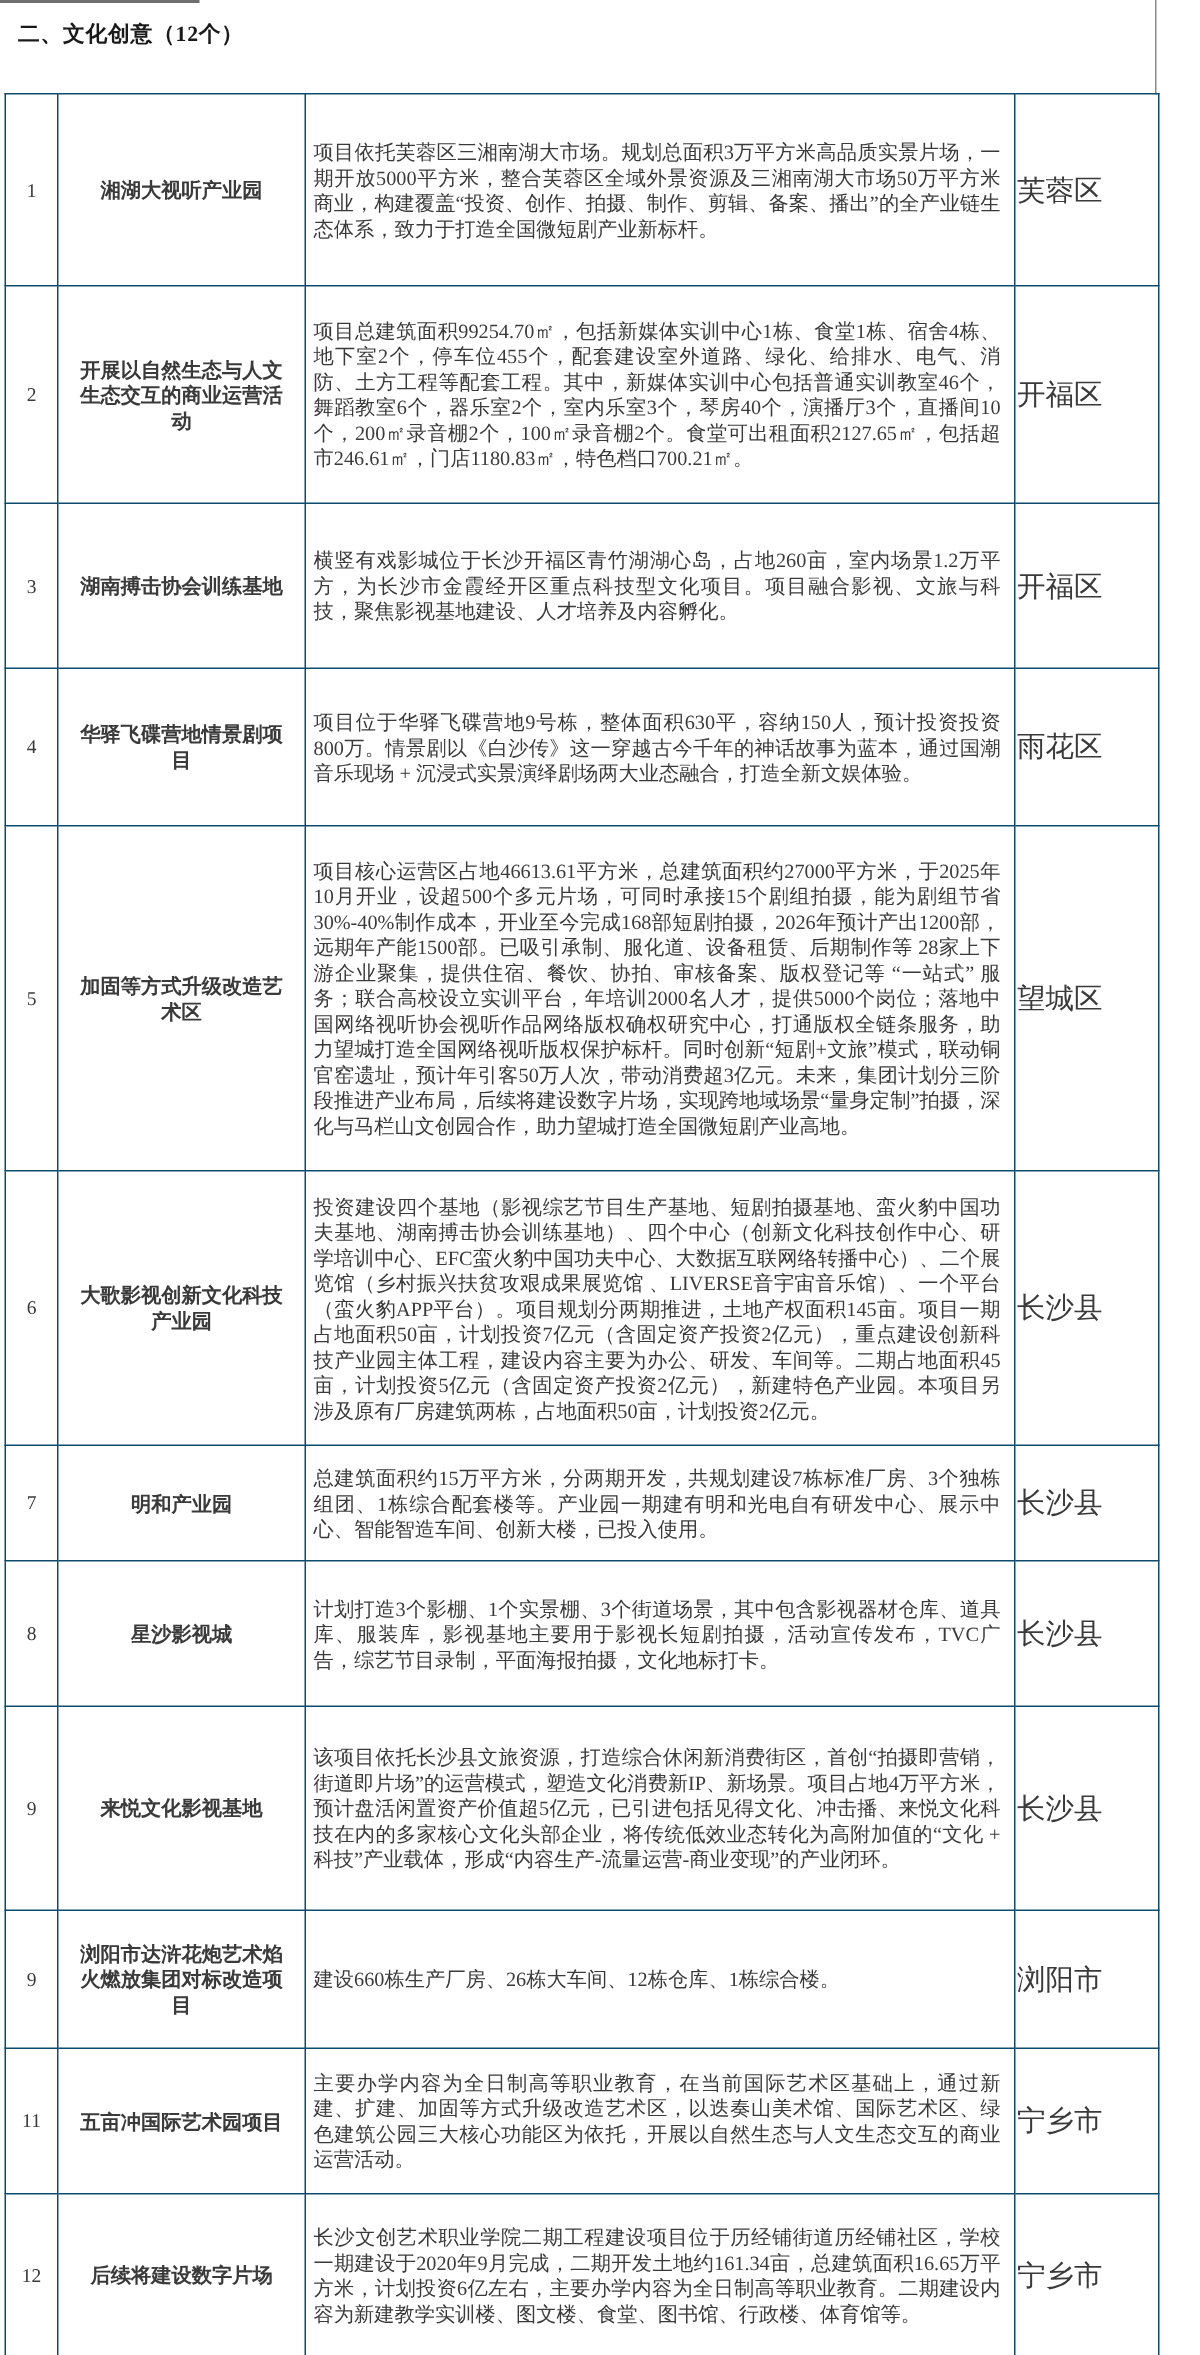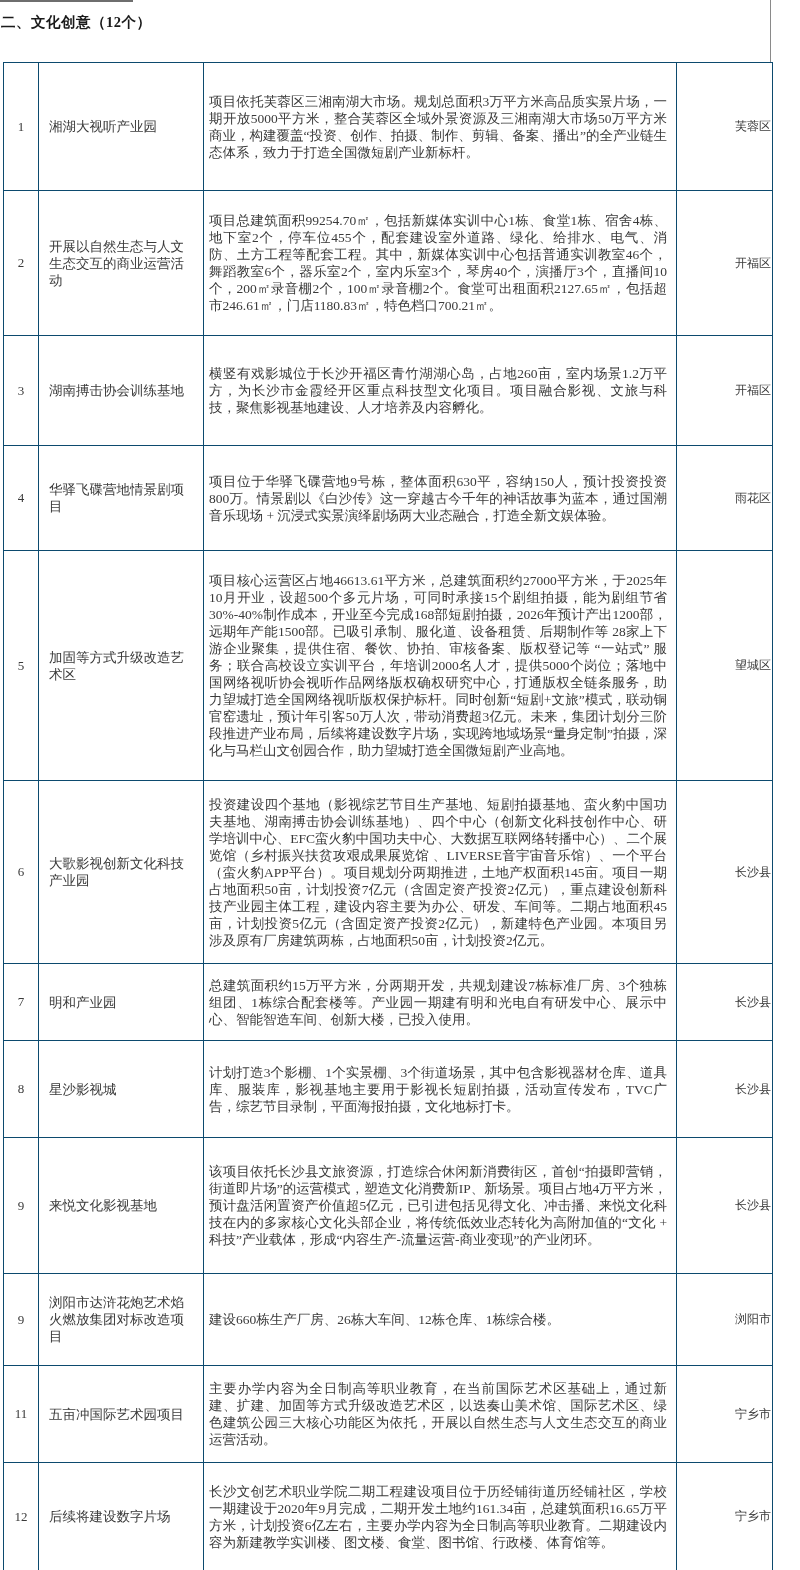--- a/index.html
+++ b/index.html
@@ -17,55 +17,56 @@
     position: absolute; top: 0; left: 0;
     width: 133px; height: 0;
     border-top: 2px solid #6e6e6e;
   }
   .remnant-right-line {
     position: absolute; top: 0; left: 770px;
     width: 0; height: 63px;
     border-left: 1px solid #8a8a8a;
   }
   .section-title {
-    position: absolute; top: 13px; left: 1px;
+    position: absolute; top: 13px; left: 12px;
     font-size: 14.5px; font-weight: bold; color: #1a1a1a;
     letter-spacing: 0.5px; white-space: nowrap;
   }
   table.doc-table {
     position: absolute; top: 62px; left: 3px;
     width: 769px;
     border-collapse: collapse;
     table-layout: fixed;
   }
   table.doc-table td {
     border: 1px solid #0c4a6e;
     vertical-align: middle;
     overflow: hidden;
   }
   td.cell-no {
     text-align: center;
     font-size: 13px;
     color: #3a3a3a;
   }
   td.cell-name {
-    text-align: left;
+    text-align: center;
     font-size: 13.5px;
     line-height: 17px;
     padding: 0 10px;
+    font-weight: bold;
   }
   td.cell-desc {
     font-size: 13.5px;
     line-height: 17px;
     padding: 2px 9px 2px 5px;
     text-align: justify;
   }
   td.cell-district {
-    text-align: right;
-    font-size: 12px;
+    text-align: left;
+    font-size: 19px;
   }
   
   tbody tr:nth-child(1)  { height: 128px; }
   tbody tr:nth-child(2)  { height: 145px; }
   tbody tr:nth-child(3)  { height: 110px; }
   tbody tr:nth-child(4)  { height: 105px; }
   tbody tr:nth-child(5)  { height: 230px; }
   tbody tr:nth-child(6)  { height: 183px; }
   tbody tr:nth-child(7)  { height: 77px; }
   tbody tr:nth-child(8)  { height: 97px; }

